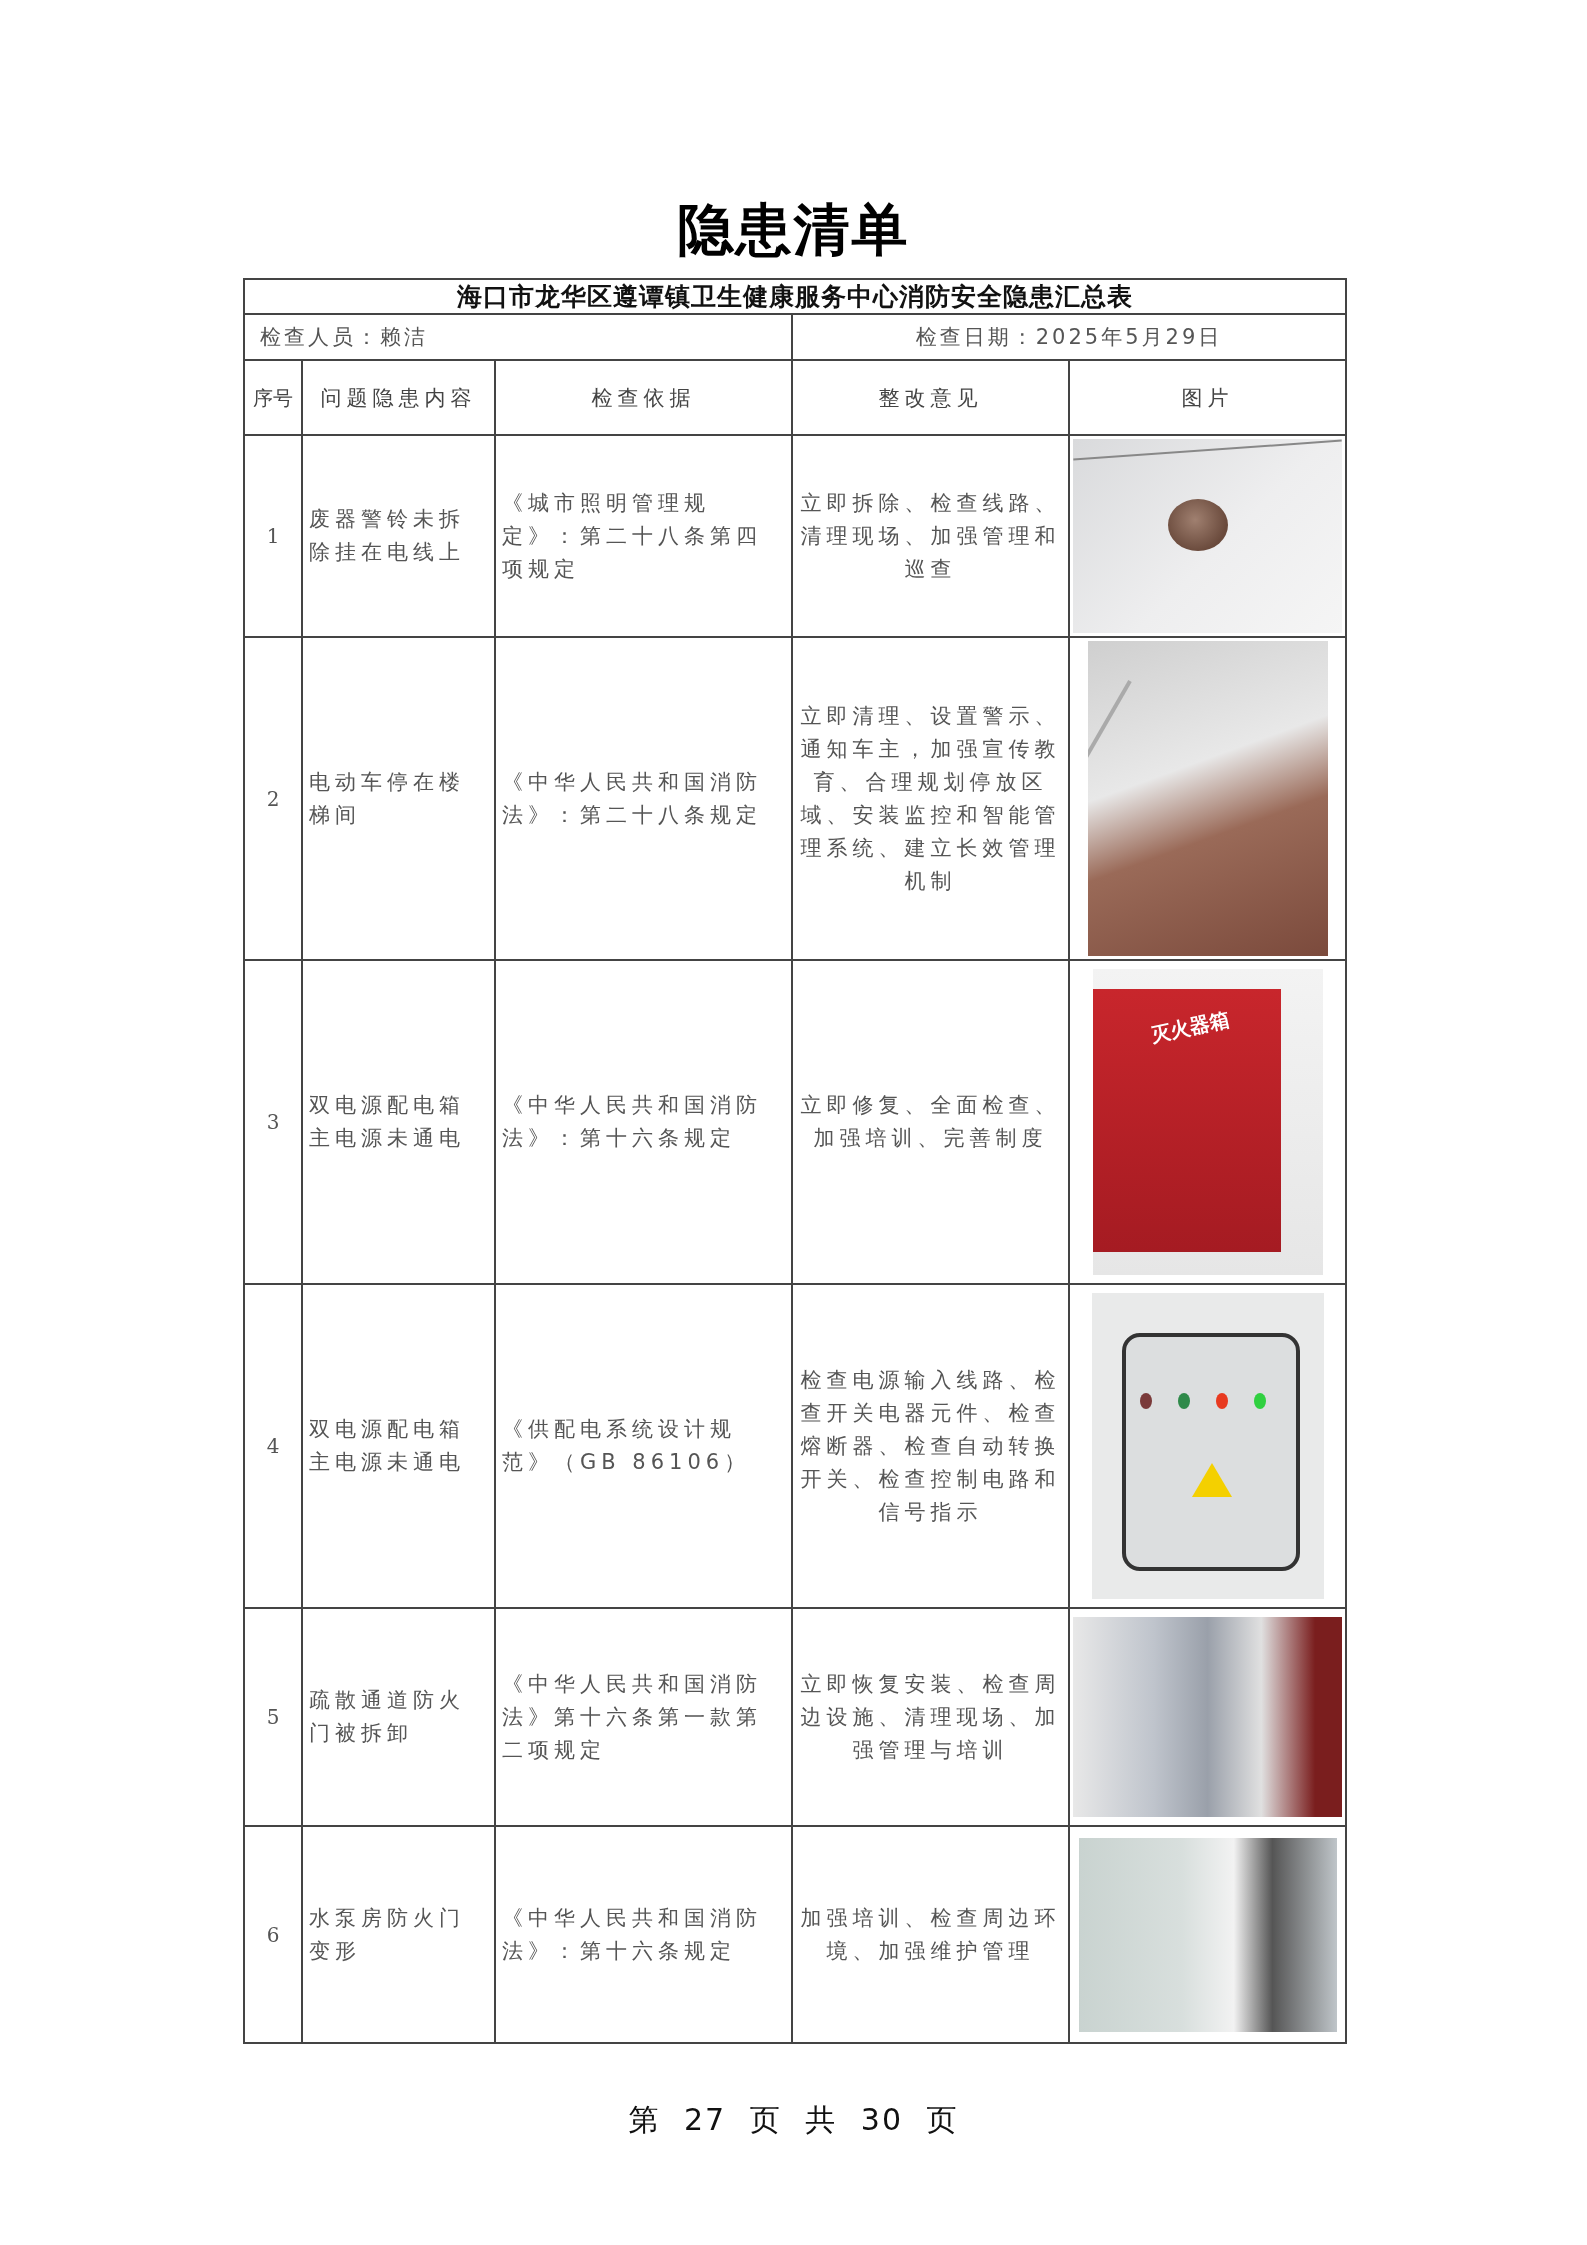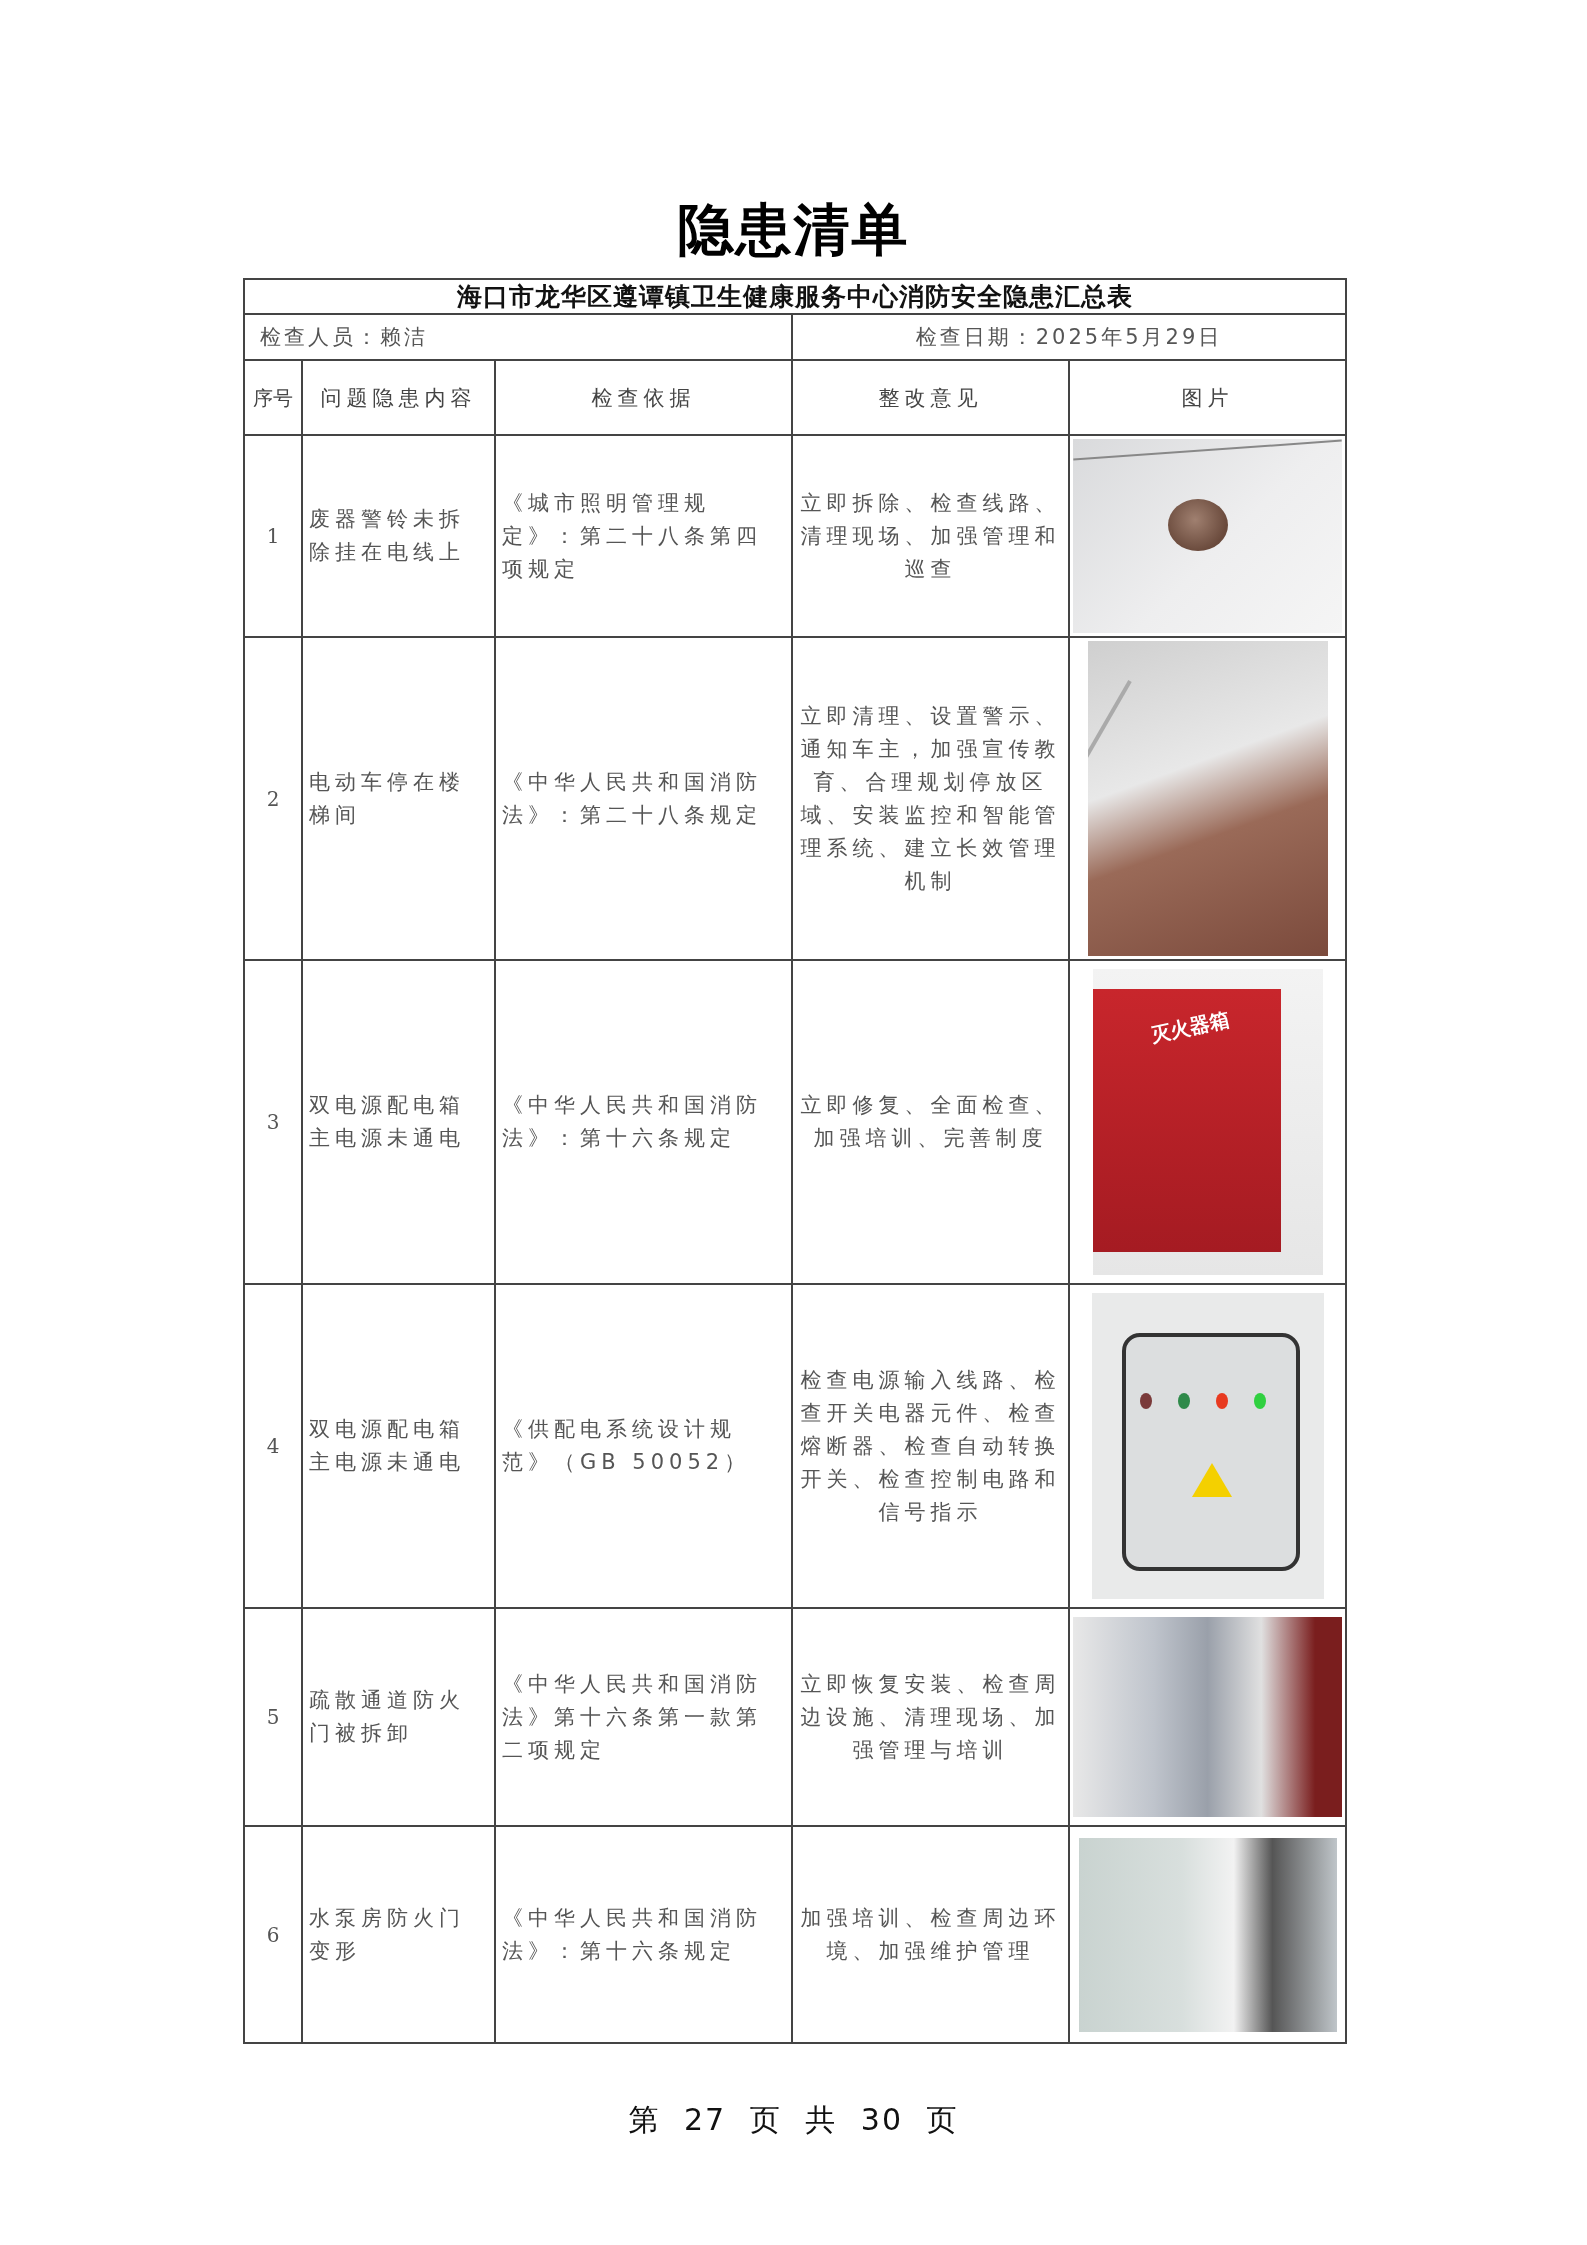--- a/index.html
+++ b/index.html
@@ -98,21 +98,21 @@
       <div class="photo p3" style="height:306px;width:230px;margin:0 auto">
             <div class="box"></div>
             <div class="lbl">灭火器箱</div>
           </div>
     </td>
   </tr>
 
   <tr style="height:324px">
     <td class="num">4</td>
     <td class="txt">双电源配电箱主电源未通电</td>
-    <td class="txt">《供配电系统设计规范》（GB 50052）</td>
+    <td class="txt">《供配电系统设计规范》（GB 86106）</td>
     <td class="txt ctr">检查电源输入线路、检查开关电器元件、检查熔断器、检查自动转换开关、检查控制电路和信号指示</td>
     <td class="pic">
       <div class="photo p4" style="height:306px;width:232px;margin:0 auto">
         <div class="win"></div>
         <div class="led" style="left:48px;background:#7a3a3a"></div>
         <div class="led" style="left:86px;background:#2f8a4a"></div>
         <div class="led" style="left:124px;background:#e83a20"></div>
         <div class="led" style="left:162px;background:#30d040"></div>
         <div class="warn"></div>
       </div>

